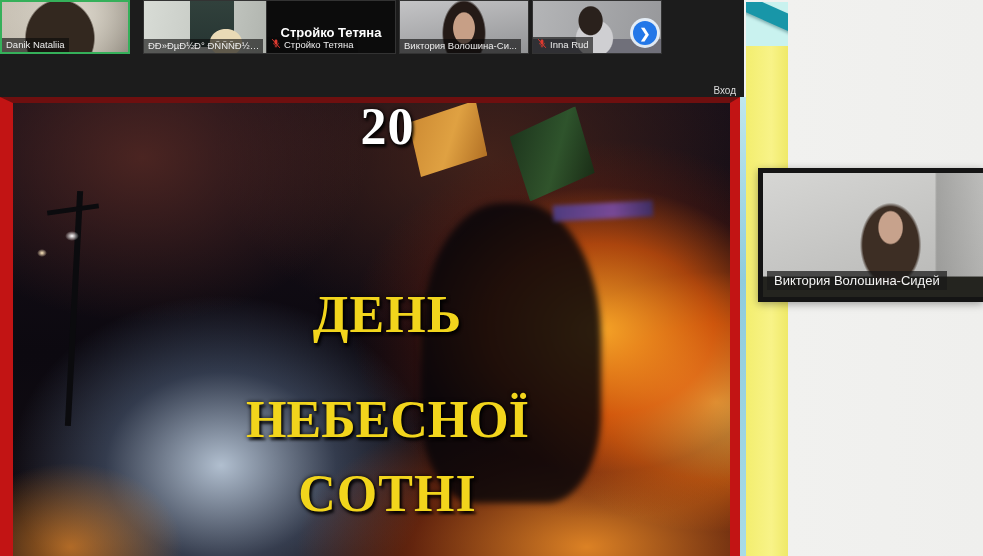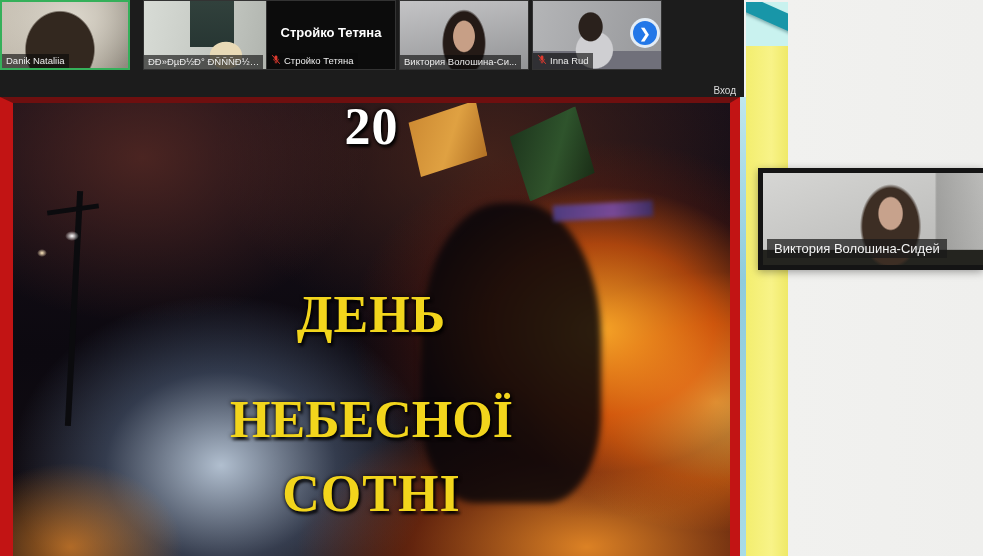--- a/index.html
+++ b/index.html
@@ -2,21 +2,21 @@
 <html><head>
 <meta charset="utf-8">
 <style>
   html,body{margin:0;padding:0;}
   body{font-family:"Liberation Sans","DejaVu Sans",sans-serif;}
   .canvas{position:relative;width:983px;height:556px;overflow:hidden;
     background:linear-gradient(90deg,#f1f1ef 0%,#f5f5f3 40%,#efefed 100%);}
 
   
   .strip{position:absolute;left:0;top:0;width:744px;height:97px;background:#1c1c1c;}
-  .tile{position:absolute;top:0;width:130px;height:70px;background:#111;overflow:hidden;
+  .tile{position:absolute;top:0;width:130px;height:54px;background:#111;overflow:hidden;
     border:1px solid #333;box-sizing:border-box;}
   .tile.active{border:2px solid #35b05a;}
   .tile-label{position:absolute;left:0;bottom:0;max-width:100%;box-sizing:border-box;
     display:flex;align-items:center;gap:3px;background:rgba(10,10,10,.62);
     color:#ededed;font-size:9.5px;line-height:12px;padding:1px 4px;white-space:nowrap;overflow:hidden;}
   .center-name{position:absolute;left:0;right:0;top:24px;text-align:center;color:#fff;
     font-weight:bold;font-size:13px;}
   .t-photo{position:absolute;inset:0;background-repeat:no-repeat;}
   .t1{background-image:
       radial-gradient(ellipse 56px 62px at 46% 72%,#33281f 60%,rgba(51,40,31,0) 63%),
@@ -70,38 +70,38 @@
     clip-path:polygon(8% 18%,95% 0,100% 78%,14% 95%);transform:rotate(-8deg);opacity:.95;}
   .flag-green{position:absolute;left:500px;top:8px;width:78px;height:86px;
     background:linear-gradient(115deg,#17331b,#2e5a2e 55%,#122812);
     clip-path:polygon(0 22%,90% 0,100% 80%,12% 100%);transform:rotate(-10deg);opacity:.9;}
   .center-silhouette{position:absolute;left:408px;top:100px;width:180px;height:300px;
     background:rgba(8,6,9,.85);border-radius:45% 45% 30% 30%;filter:blur(3px);}
   .purple-sign{position:absolute;left:540px;top:100px;width:100px;height:16px;
     background:linear-gradient(90deg,#4a3f92,#7a4fae 60%,#3a3070);filter:blur(2px);opacity:.85;
     transform:rotate(-3deg);}
   .slide-text{position:absolute;inset:0;}
-  .line{position:absolute;left:0;width:100%;text-align:center;
+  .line{position:absolute;left:16px;width:100%;text-align:center;
     font-family:"Liberation Serif","DejaVu Serif",serif;font-weight:bold;font-size:52px;
     letter-spacing:1px;text-shadow:0 0 4px rgba(0,0,0,.95),2px 3px 3px rgba(0,0,0,.85);}
   .line.white{color:#ffffff;}
   .line.yellow{color:#f2d51c;}
   .l0{top:-6px;}.l1{top:62px;}.l2{top:138px;margin-top:44px;}.l3{top:213px;}.l4{top:287px;letter-spacing:0;}.l5{top:361px;}
 
   
   .cyan-sliver{position:absolute;left:740px;top:97px;width:6px;height:459px;
     background:linear-gradient(#bfe6ee,#8fcbdc 40%,#a8dbe6);}
   .yellow-band{position:absolute;left:746px;top:2px;width:42px;height:554px;
     background:linear-gradient(90deg,#f3ee6f,#f8f388 60%,#efe968);overflow:hidden;}
   .cyan-cap{position:absolute;left:0;top:0;width:42px;height:44px;background:#c9f2ef;overflow:hidden;}
   .cyan-ribbon{position:absolute;left:-12px;top:6px;width:80px;height:16px;background:#1896a8;
     transform:rotate(24deg);box-shadow:0 2px 3px rgba(0,60,70,.35);}
 
   
-  .float-tile{position:absolute;left:758px;top:168px;width:225px;height:102px;box-sizing:border-box;
+  .float-tile{position:absolute;left:758px;top:168px;width:225px;height:134px;box-sizing:border-box;
     border:5px solid #141414;border-right:none;background:#c9c9c7;overflow:hidden;
     box-shadow:0 2px 8px rgba(0,0,0,.35);}
   .float-photo{position:absolute;inset:0;background-image:
       radial-gradient(ellipse 20px 27px at 58% 44%,#c7a28c 58%,rgba(199,162,140,0) 64%),
       radial-gradient(ellipse 48px 66px at 58% 58%,#3d2e24 58%,rgba(61,46,36,0) 64%),
       linear-gradient(0deg,#24241f 0 16%,rgba(0,0,0,0) 17%),
       linear-gradient(90deg,rgba(0,0,0,0) 78%,rgba(130,130,128,.55) 79%,rgba(170,170,168,.4)),
       linear-gradient(160deg,#d6d6d4,#c2c2c0 60%,#b5b5b3);}
   .float-label{position:absolute;left:4px;bottom:7px;background:rgba(25,25,25,.72);color:#f4f4f4;
     font-size:13px;padding:2px 7px;white-space:nowrap;}

